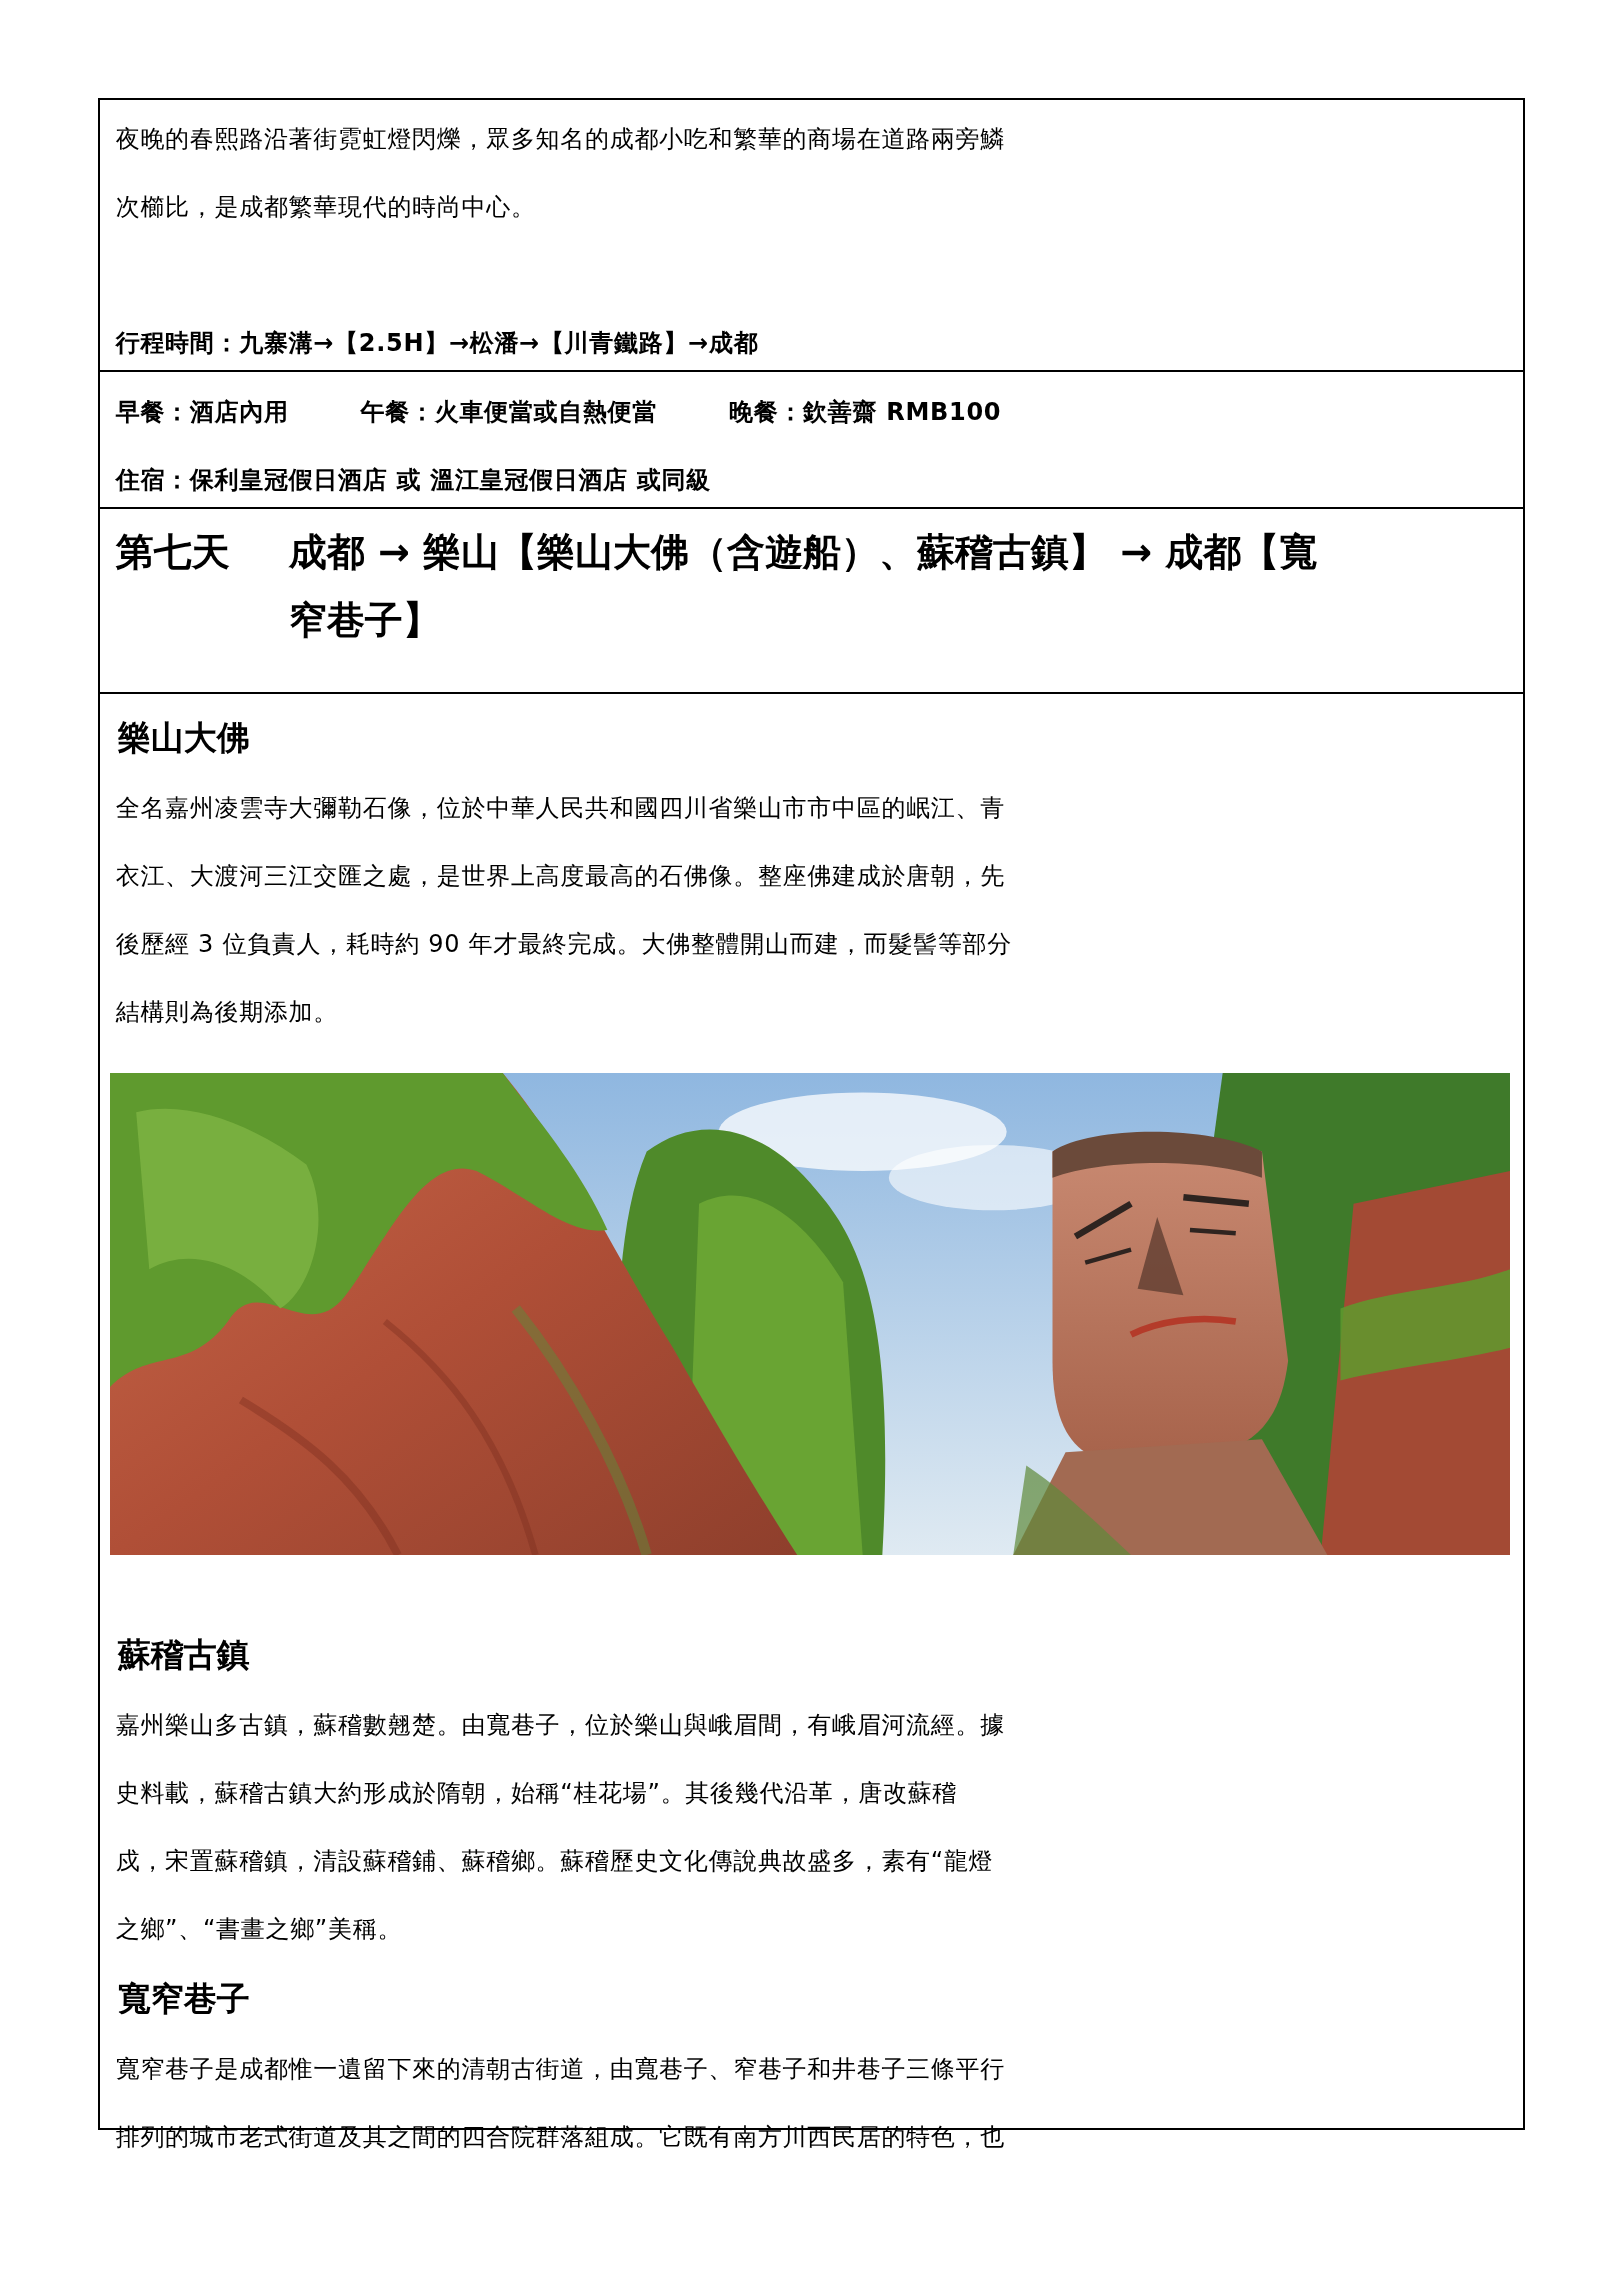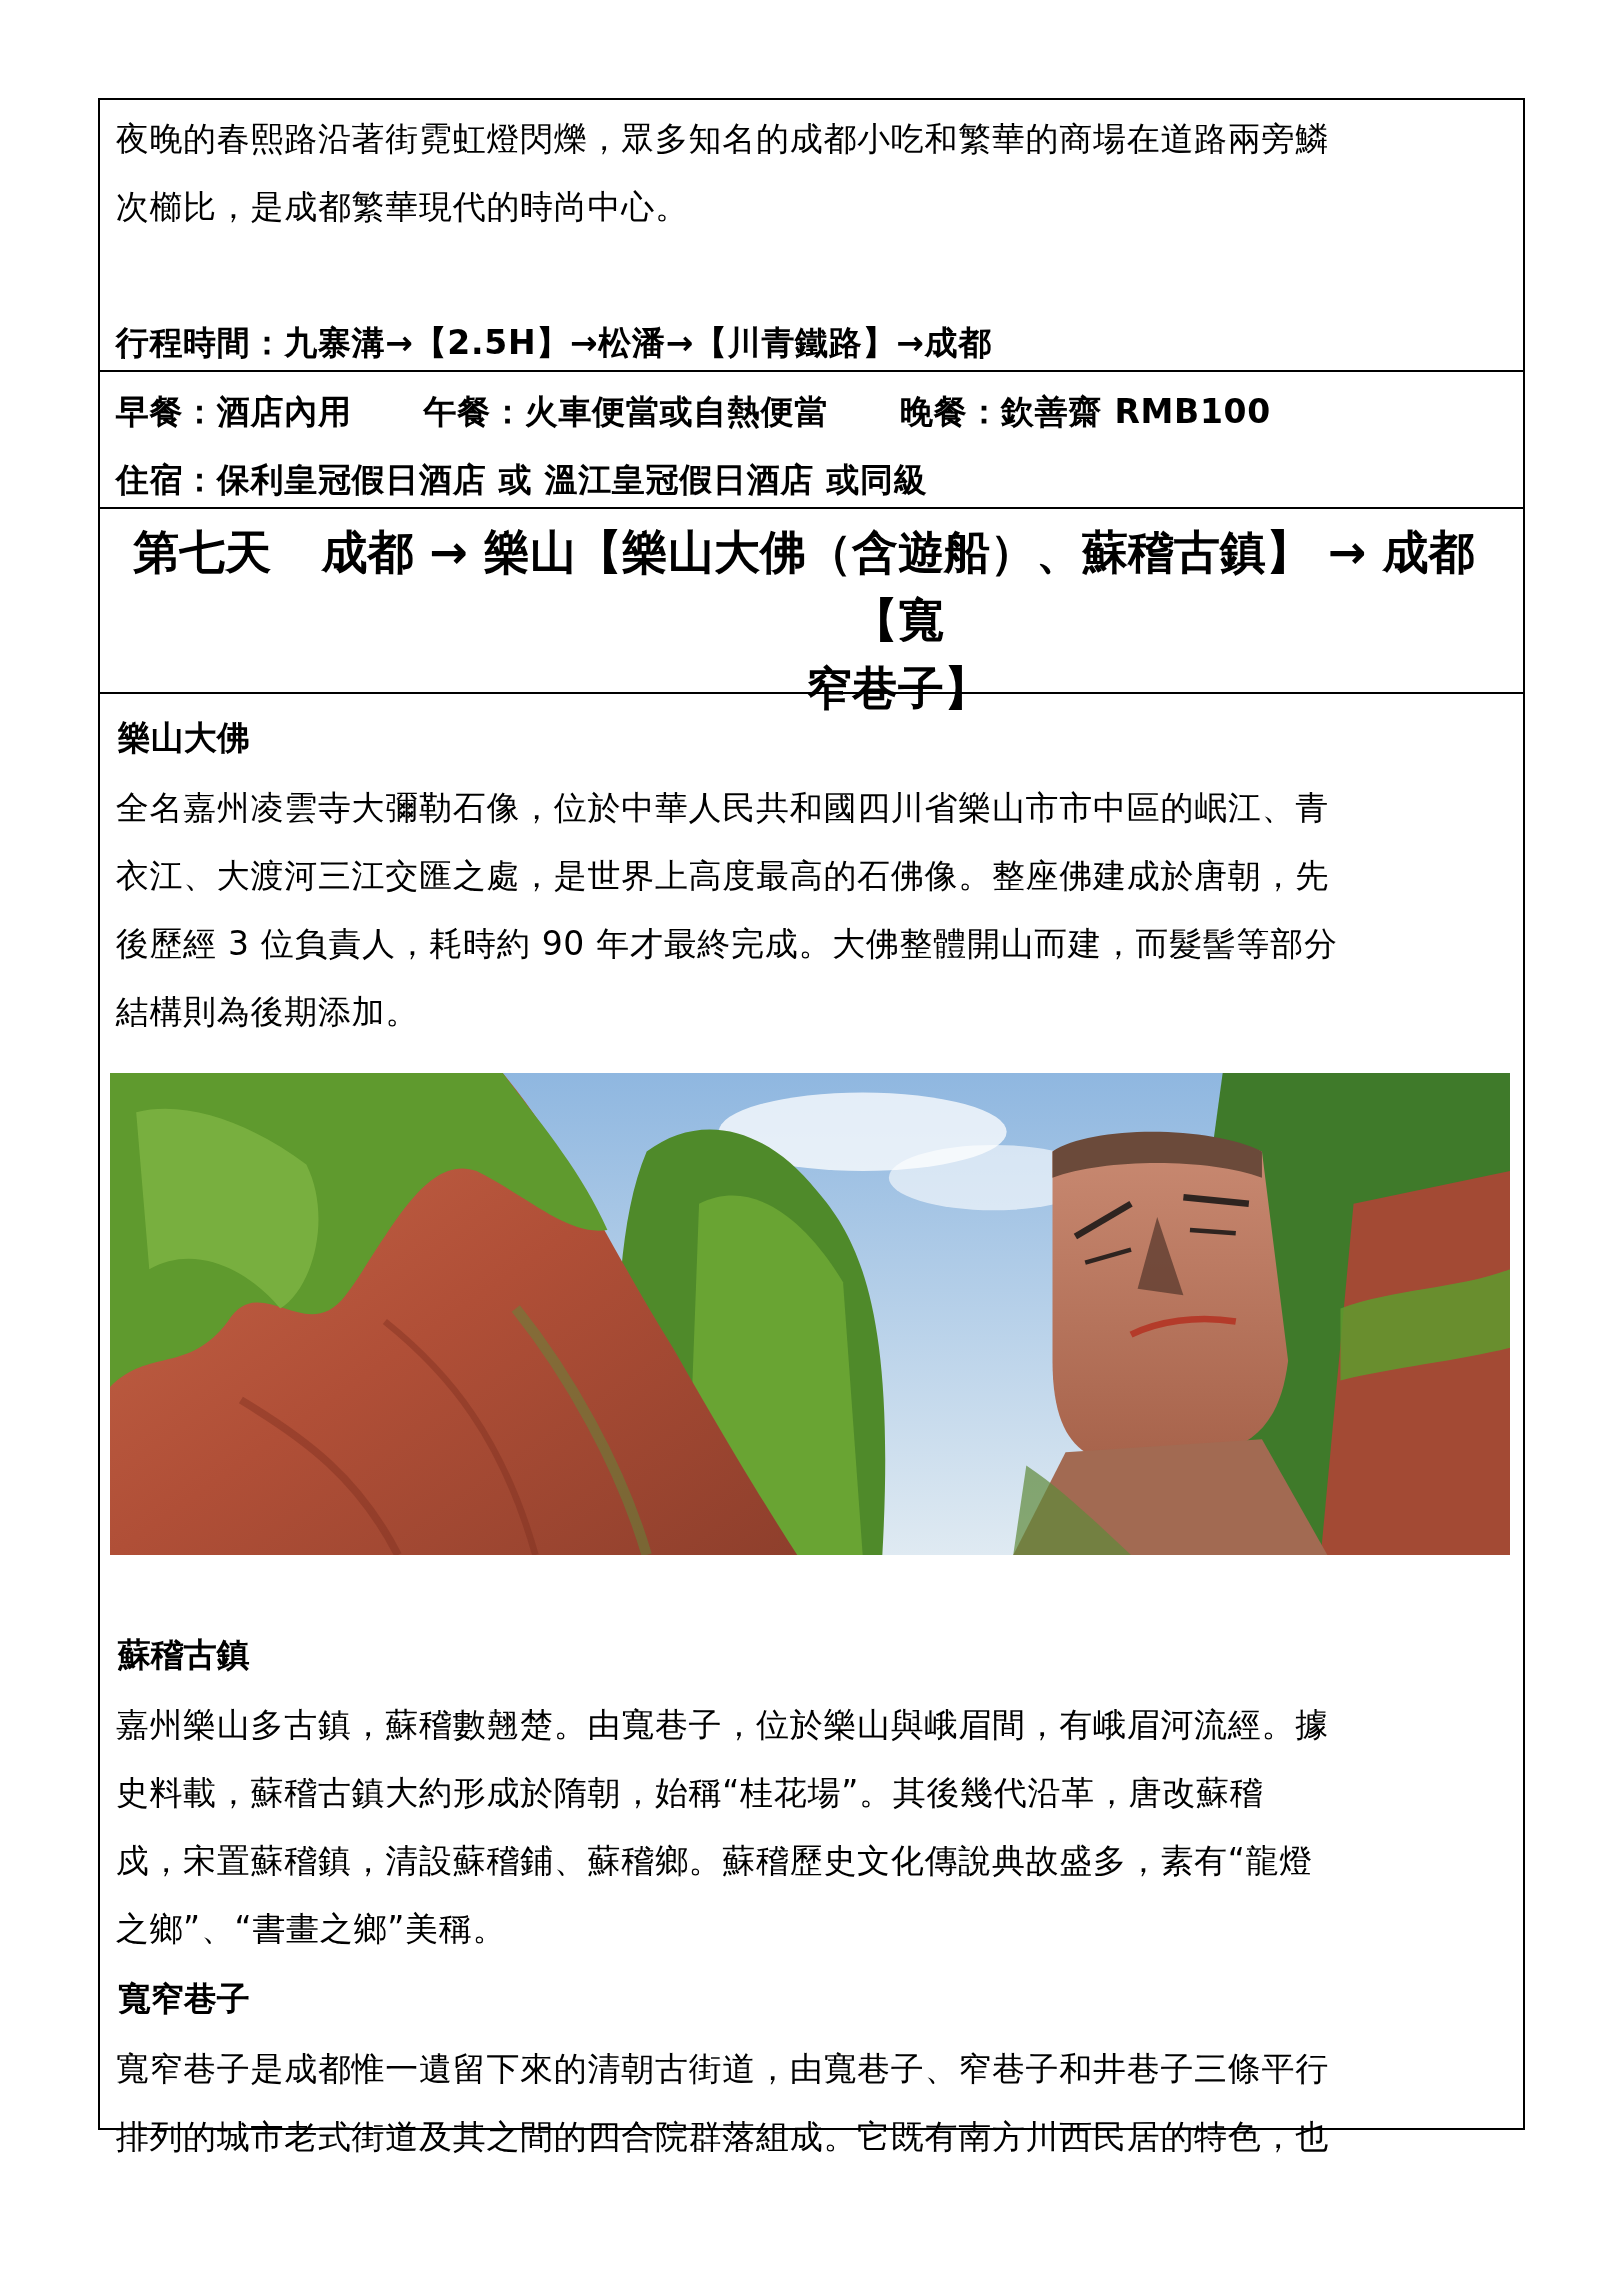--- a/index.html
+++ b/index.html
@@ -2,29 +2,29 @@
 <html style="font-size:10.5px"><head>
 <meta charset="utf-8">
 <style>
   html, body { margin: 0; padding: 0; background: #ffffff; }
   body { width: 1622px; height: 2295px; position: relative; overflow: hidden;
          font-family: "DejaVu Sans", "Liberation Sans", sans-serif; color: #000; }
   .table { position: absolute; left: 98px; top: 98px; width: 1427px;
            border: 2.6px solid #000; box-sizing: border-box; }
   .row { border-top: 2.6px solid #000; box-sizing: border-box; padding: 0 15.7px; position: relative; }
   .row:first-child { border-top: none; }
-  .p { font-size: 33px; line-height: 68px; margin: 0; white-space: normal; letter-spacing: 0.7px; }
+  .p { font-size: 24px; line-height: 68px; margin: 0; white-space: normal; letter-spacing: 0.7px; }
   .bold { font-weight: bold; }
   .r1 { height: 270px; padding-top: 5.2px; }
   .r2 { height: 137px; padding-top: 6px; }
   .r3 { height: 185px; padding-top: 9.2px; }
   .r4 { height: 1436px; padding-top: 7.9px; }
   .meal-line span { display: inline-block; }
   .meal-gap { width: 72px; }
-  .day-wrap { display: flex; font-size: 46px; font-weight: bold; line-height: 68px; text-align: center; }
+  .day-wrap { display: flex; font-size: 38px; font-weight: bold; line-height: 68px; }
   .day-label { width: 173px; flex: none; }
   .day-route { flex: 1; }
   .section-title { font-size: 33px; font-weight: bold; line-height: 68px; margin: 2px; }
   .photo { position: absolute; left: 9.8px; top: 379px; width: 1400px; height: 482px;
            overflow: hidden; }
   .photo svg { display: block; width: 100%; height: 100%; }
   .r4 .after-photo { position: absolute; left: 15.7px; right: 15.7px; top: 925px; }
   .r4 .before-photo { position: relative; }
 </style>
 </head>

